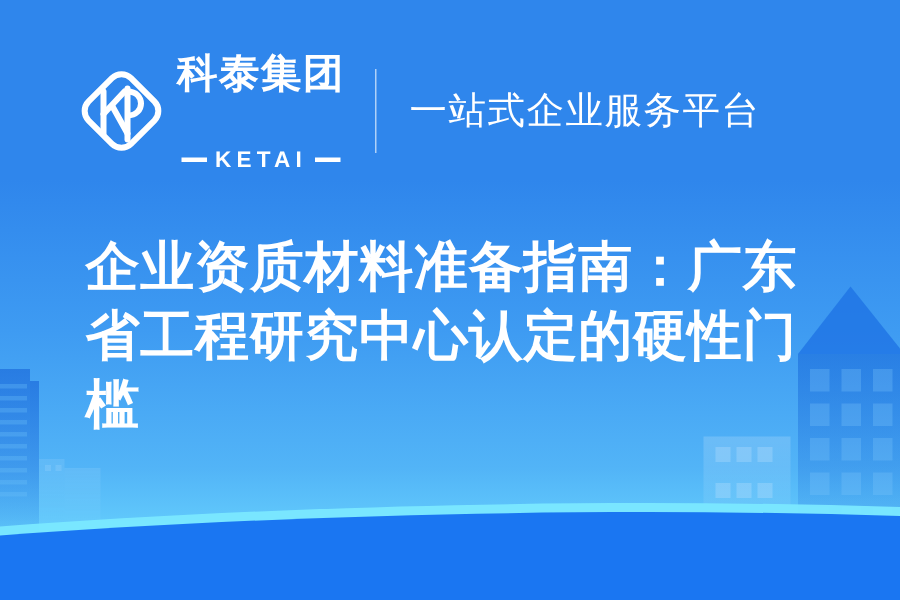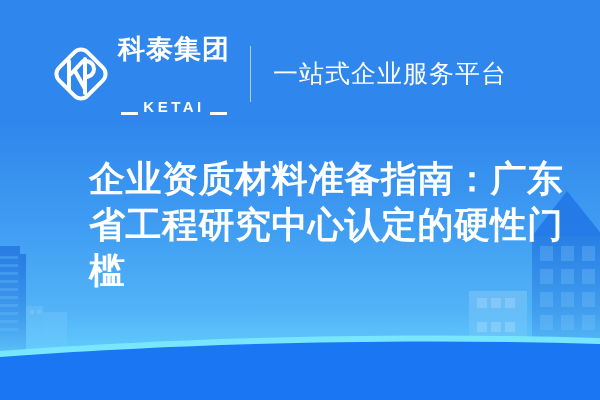--- a/index.html
+++ b/index.html
@@ -35,21 +35,21 @@
     display:flex; flex-direction:column;
     align-items:center; justify-content:center;gap:32px;
   }
   #logo-cn {
     color:#fff; font-size:27px; font-weight:bold;
     letter-spacing:1px; line-height:30px;
     white-space:nowrap;
     font-family:"Liberation Sans","DejaVu Sans",sans-serif;
   }
   #logo-en-row {
-    display:flex; align-items:flex-end; gap:5px;
+    display:flex; align-items:center; gap:5px;
     margin-top:3px;
   }
   .logo-rule { width:17px; height:3px; background:#fff; }
   #logo-en {
     color:#fff; font-size:15px; font-weight:bold;
     letter-spacing:3.5px; line-height:16px;
     white-space:nowrap;
   }
 
   #divider {
@@ -73,21 +73,20 @@
 
   
   #headline {
     position:absolute; left:57px; top:156px;
     width:500px;
     color:#ffffff;
     font-size:36px; font-weight:bold;
     line-height:46px; letter-spacing:.5px;
     font-family:"DejaVu Sans","Liberation Sans",sans-serif;
     text-rendering:optimizeLegibility;
-    margin-left:32px;
   }
 </style>
 </head>
 <body>
 
 <div id="banner">
 
   <svg id="city" viewBox="0 0 600 400" preserveAspectRatio="none" aria-hidden="true">
     <defs>
       <linearGradient id="bldFade" x1="0" y1="0" x2="0" y2="1">

